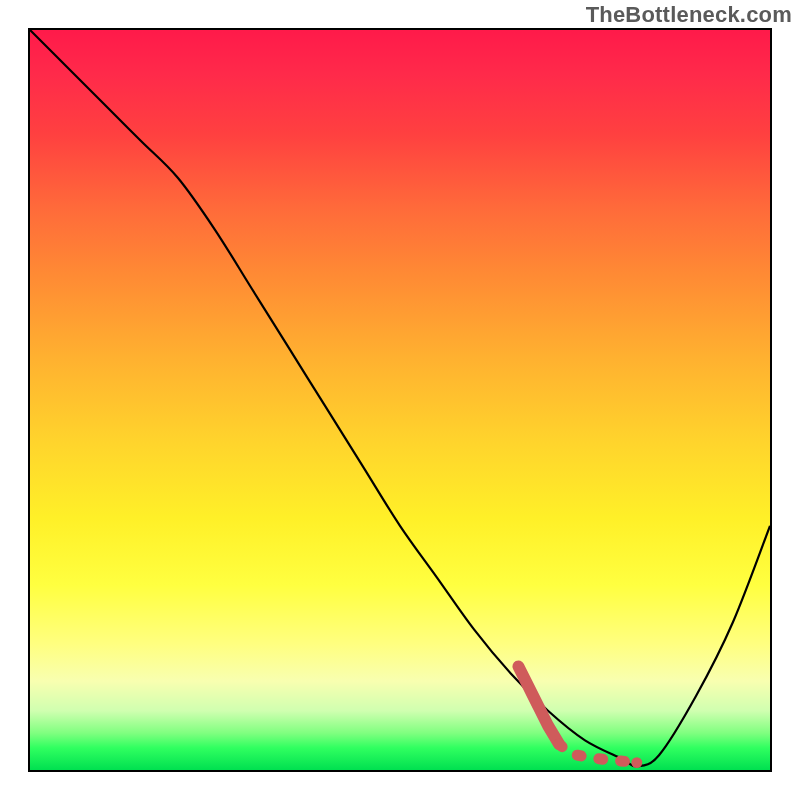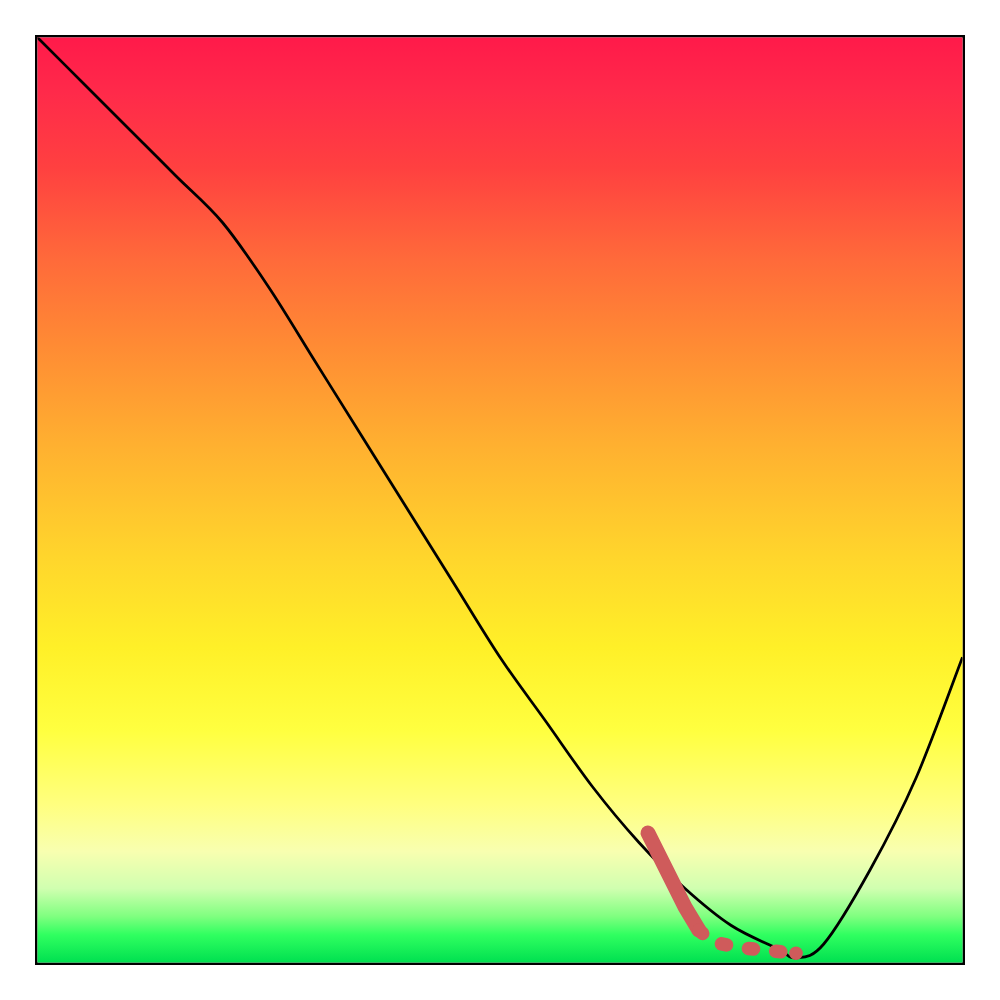--- a/index.html
+++ b/index.html
@@ -53,20 +53,21 @@
     position: absolute;
     left: 0; top: 0;
     width: 100%;
     height: 100%;
   }
 </style>
 </head>
 <body>
 
 <div class="chart-container">
+  <div class="watermark">TheBottleneck.com</div>
 
   <div class="plot-area">
     <div class="gradient-bg"></div>
     <svg class="overlay" viewBox="0 0 744 744" preserveAspectRatio="none">
       <path id="curve-main" fill="none" stroke="#000" stroke-width="2.2" d="M 0 0 C 6.2 6.200000000000007, 24.800000000000004 24.800000000000047, 37.2 37.200000000000045 C 49.6 49.600000000000044, 62.00000000000001 61.99999999999998, 74.4 74.39999999999998 C 86.80000000000001 86.79999999999997, 99.19999999999999 99.20000000000003, 111.6 111.60000000000002 C 124 124.00000000000001, 136.4 133.91999999999996, 148.8 148.79999999999995 C 161.20000000000002 163.67999999999995, 173.6 182.28, 186 200.88 C 198.4 219.48, 210.79999999999998 240.55999999999997, 223.2 260.4 C 235.6 280.24, 247.99999999999997 300.08000000000004, 260.4 319.92 C 272.79999999999995 339.76, 285.20000000000005 359.6, 297.6 379.44 C 310 399.28, 322.40000000000003 419.12, 334.8 438.96000000000004 C 347.2 458.80000000000007, 359.6 479.88000000000005, 372 498.48 C 384.4 517.08, 396.80000000000007 533.1999999999999, 409.20000000000005 550.56 C 421.6 567.92, 434 586.52, 446.4 602.64 C 458.79999999999995 618.76, 471.20000000000005 633.64, 483.6 647.28 C 496 660.92, 508.4 673.32, 520.8 684.48 C 533.1999999999999 695.64, 545.6 706.1800000000001, 558 714.24 C 570.4 722.3, 586.5200000000001 728.5, 595.2 732.84 C 603.88 737.1800000000001, 603.8799999999999 740.9, 610.0799999999999 740.28 C 616.28 739.66, 622.48 740.9, 632.4 729.12 C 642.3199999999999 717.34, 657.2 691.9200000000001, 669.6 669.6 C 682 647.28, 694.4 623.72, 706.8 595.2 C 719.1999999999999 566.6800000000001, 737.8 514.6, 744 498.48"></path>
       <g id="highlight-group">
           <path d="M 491.04 639.84 L 505.92 669.6 L 520.8 699.36 L 531.9599999999999 717.96" fill="none" stroke="#cf5b5b" stroke-width="12" stroke-linecap="round" stroke-linejoin="round"></path>
           <path d="M 531.9599999999999 717.96 L 543.12 727.632 L 565.44 732.096 L 587.76 734.328 L 610.0799999999999 736.56" fill="none" stroke="#cf5b5b" stroke-width="11" stroke-linecap="round" stroke-dasharray="4 18"></path>
           <circle cx="610.0799999999999" cy="736.56" r="5.5" fill="#cf5b5b"></circle>
         </g>

